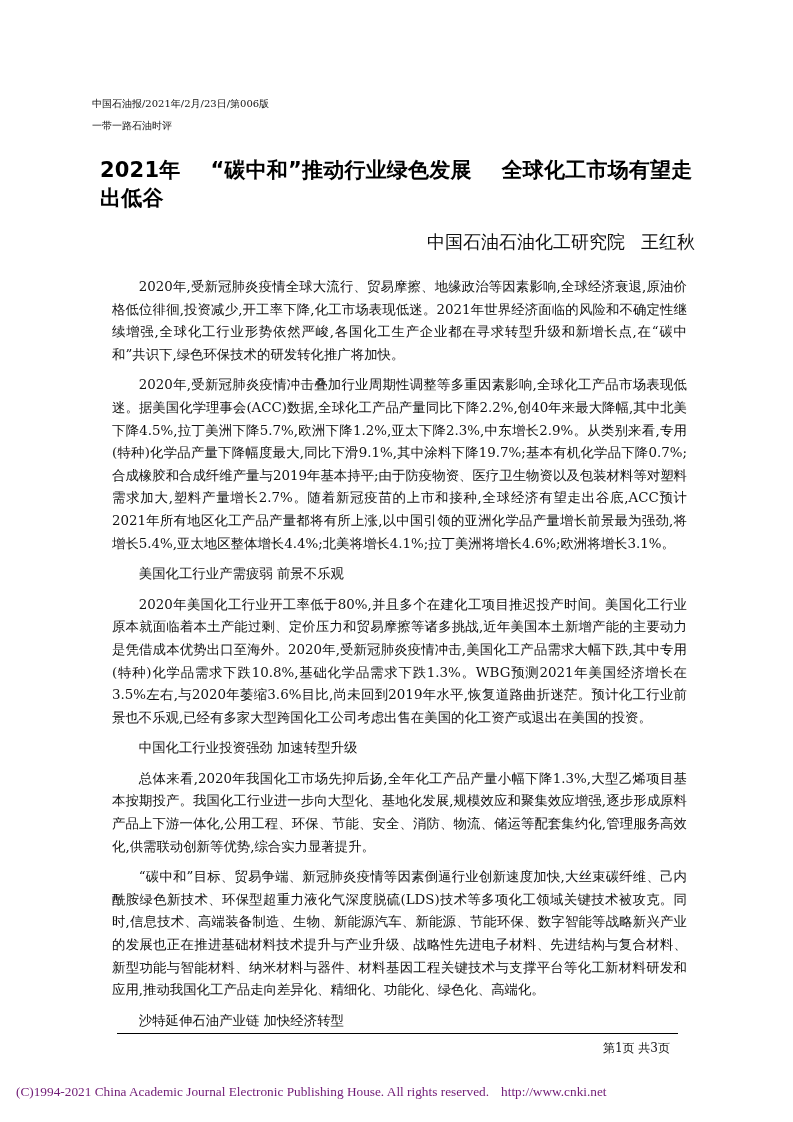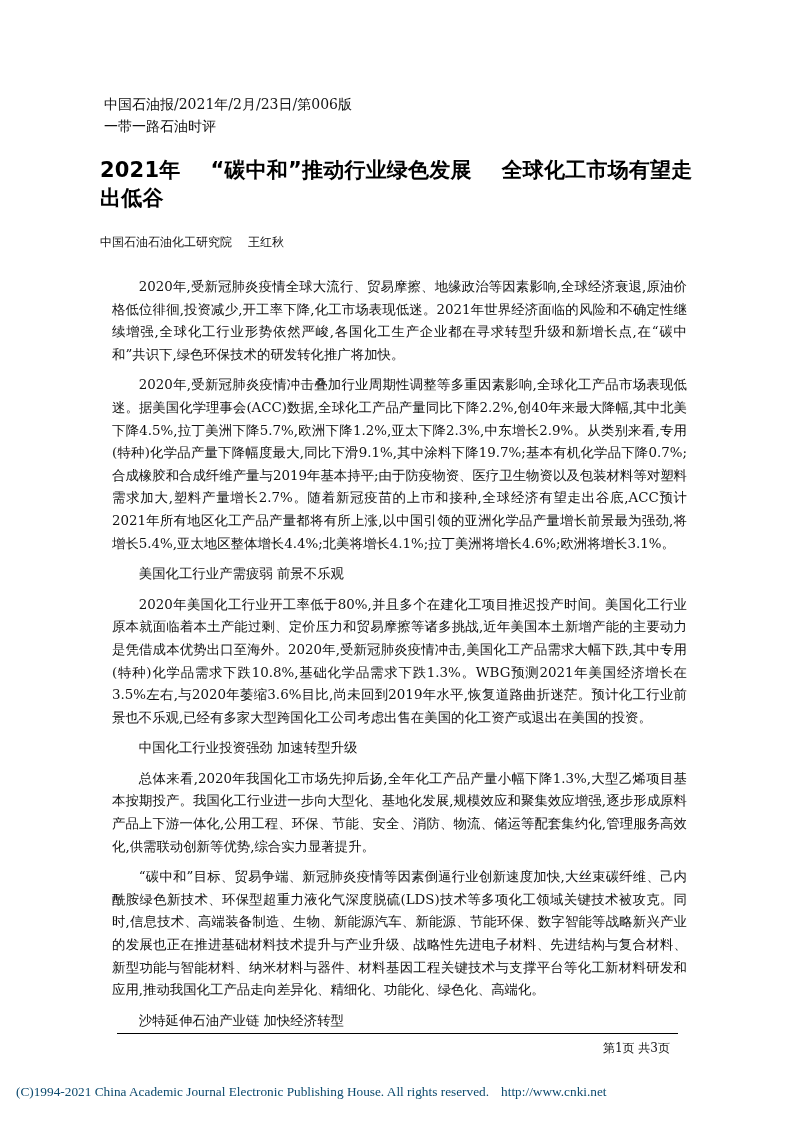--- a/index.html
+++ b/index.html
@@ -1,37 +1,37 @@
 <!DOCTYPE html>
 <html><head>
 <meta charset="utf-8">
 <style>
   html, body { margin: 0; padding: 0; background: #ffffff; }
   body { width: 793px; height: 1122px; position: relative; overflow: hidden;
          font-family: "DejaVu Serif", "Liberation Serif", serif; color: #111; }
   .page { position: absolute; left: 0; top: 0; width: 793px; height: 1122px; }
-  .meta { position: absolute; left: 104px; font-size: 14px; line-height: 18px; color: #111; }
+  .meta { position: absolute; left: 92px; font-size: 10px; line-height: 18px; color: #111; }
   .meta1 { top: 95px; }
   .meta2 { top: 117px; }
   .title { position: absolute; left: 100px; width: 595px; top: 156px; text-align: left;
            font-family: "DejaVu Sans", "Liberation Sans", sans-serif; font-weight: bold;
            font-size: 21px; line-height: 28px; color: #000; letter-spacing: 0.2px; }
   .title .gap { display: inline-block; width: 30px; }
-  .author { position: absolute; left: 100px; width: 595px; top: 232px; text-align: left;
-            font-size: 12px; line-height: 20px; }
+  .author { position: absolute; left: 100px; width: 595px; top: 232px; text-align: right;
+            font-size: 18px; line-height: 20px; }
   .author .gap { display: inline-block; width: 16px; }
   .body { position: absolute; left: 104px; width: 591px; top: 268px;
           font-size: 13.4px; line-height: 22.6px; text-align: justify; }
   .body p { margin: 8px; text-indent: 2em; }
   .body p.sub { text-indent: 2em; }
   .footer-rule { position: absolute; left: 117px; width: 561px; top: 1033px; height: 0;
                  border-top: 1px solid #000; }
   .page-num { position: absolute; right: 123px; top: 1040px; font-size: 12px; line-height: 16px; }
   .copyright { position: absolute; left: 16px; top: 1084px; font-family: "Liberation Serif", serif;
-               font-size: 13.3px; color: #0c4a6e; white-space: nowrap; }
+               font-size: 13.3px; color: #701a75; white-space: nowrap; }
   .copyright .gap { display: inline-block; width: 12px; }
 </style>
 </head>
 <body>
 
 <div class="page">
   <div class="meta meta1">中国石油报/2021年/2月/23日/第006版</div>
   <div class="meta meta2">一带一路石油时评</div>
 
   <div class="title">

